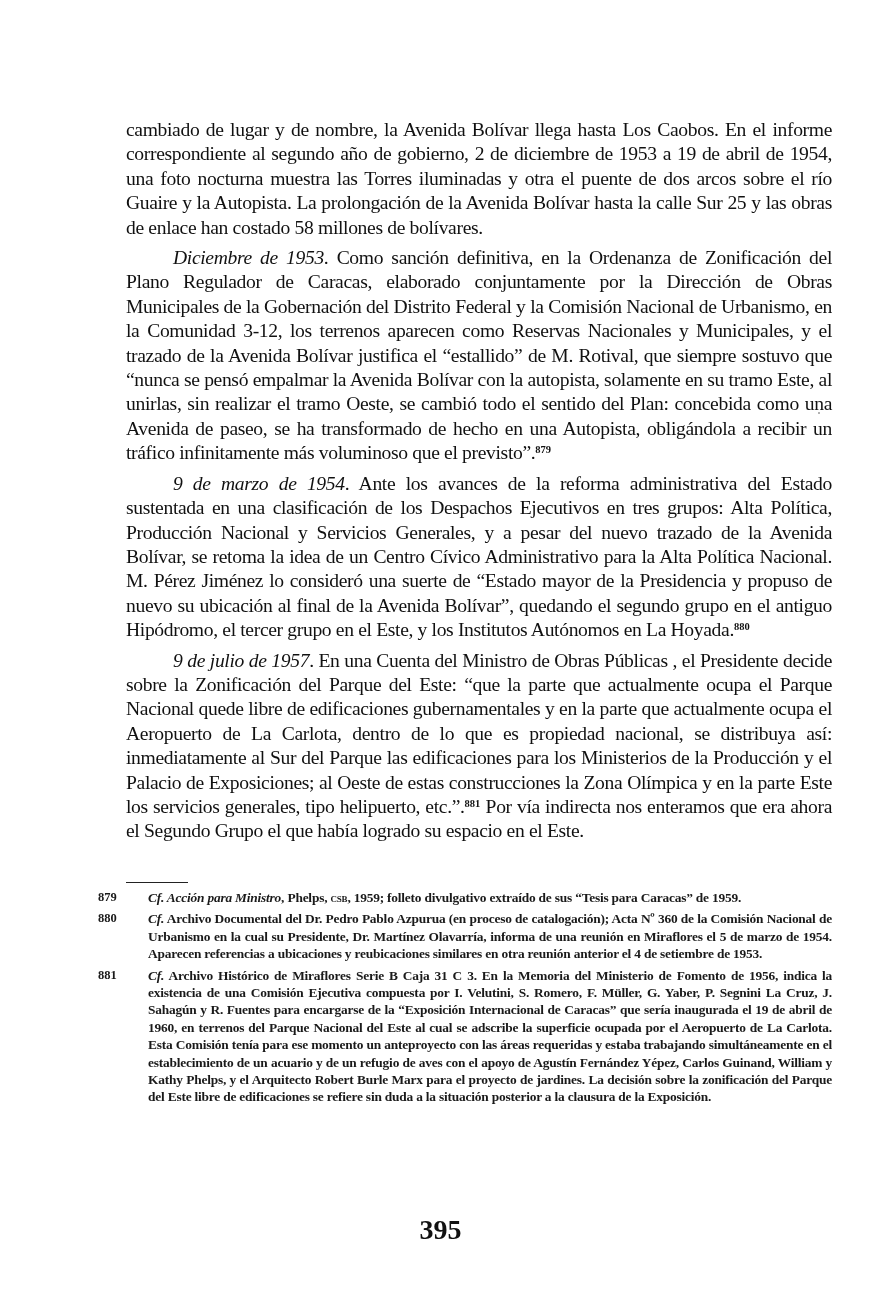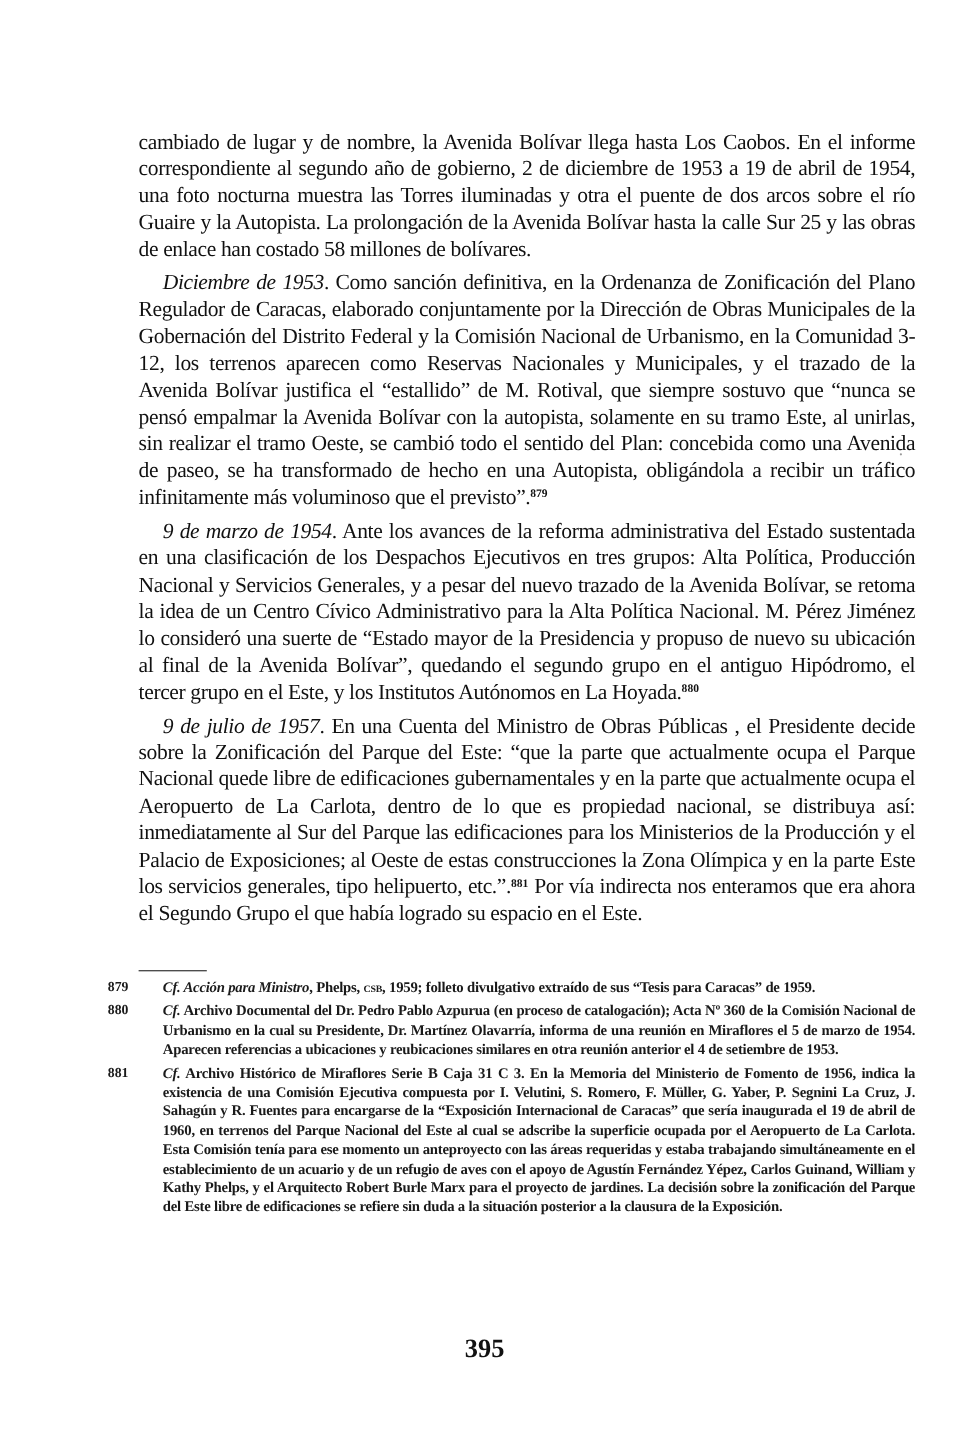--- a/index.html
+++ b/index.html
@@ -6,36 +6,36 @@
     body { width: 881px; height: 1313px; position: relative; overflow: hidden; color: #111; }
     .page { position: absolute; left: 0; top: 0; width: 881px; height: 1002px; }
     .body-text {
       position: absolute; left: 126px; top: 118px; width: 706px;
       font-family: "Liberation Serif", "DejaVu Serif", serif;
       font-size: 19.6px; line-height: 24.4px; text-align: justify;
       letter-spacing: -0.35px;
     }
     .body-text p { margin: 0 0 6px 0; }
     .body-text p.indent { text-indent: 22px; }
-    .body-text em { font-style: italic; }
+    .body-text em { font-style: italic; margin-left: 25px; }
     .fnref { font-size: 10.5px; vertical-align: 6px; line-height: 0; font-weight: bold; letter-spacing: 0; }
     .rule { position: absolute; left: 126px; top: 882px; width: 62px; height: 1px; background: #222; }
     .footnotes {
       position: absolute; left: 98px; top: 889px; width: 734px;
       font-family: "Liberation Serif", "DejaVu Serif", serif;
       font-size: 13.4px; line-height: 17.4px; font-weight: bold; color: #1a1a1a;
     }
     .fn { display: flex; margin-bottom: 4px; }
     .fn-num { width: 50px; flex: 0 0 50px; font-size: 12.5px; }
     .fn-text { flex: 1; text-align: justify; letter-spacing: -0.2px; }
     .fn-text em { font-style: italic; }
     .sc { font-variant: small-caps; text-transform: lowercase; }
     .page-number {
       position: absolute; left: 0; width: 881px; top: 1214px; text-align: center;
-      font-family: "Liberation Serif", "DejaVu Serif", serif; font-size: 24px; font-weight: bold;
+      font-family: "Liberation Serif", "DejaVu Serif", serif; font-size: 28px; font-weight: bold;
     }
     .speck { position: absolute; left: 818px; top: 412px; width: 2px; height: 2px; background: #999; border-radius: 1px; }
   </style>
 </head>
 <body>
 
 <div class="page">
 
   <div class="body-text">
     <p><span>cambiado de lugar y de nombre, la Avenida Bolívar llega hasta Los Caobos. En el informe correspondiente al segundo año de gobierno, 2 de diciembre de 1953 a 19 de abril de 1954, una foto nocturna muestra las Torres iluminadas y otra el puente de dos arcos sobre el río Guaire y la Autopista. La prolongación de la Avenida Bolívar hasta la calle Sur 25 y las obras de enlace han costado 58 millones de bolívares.</span></p>

